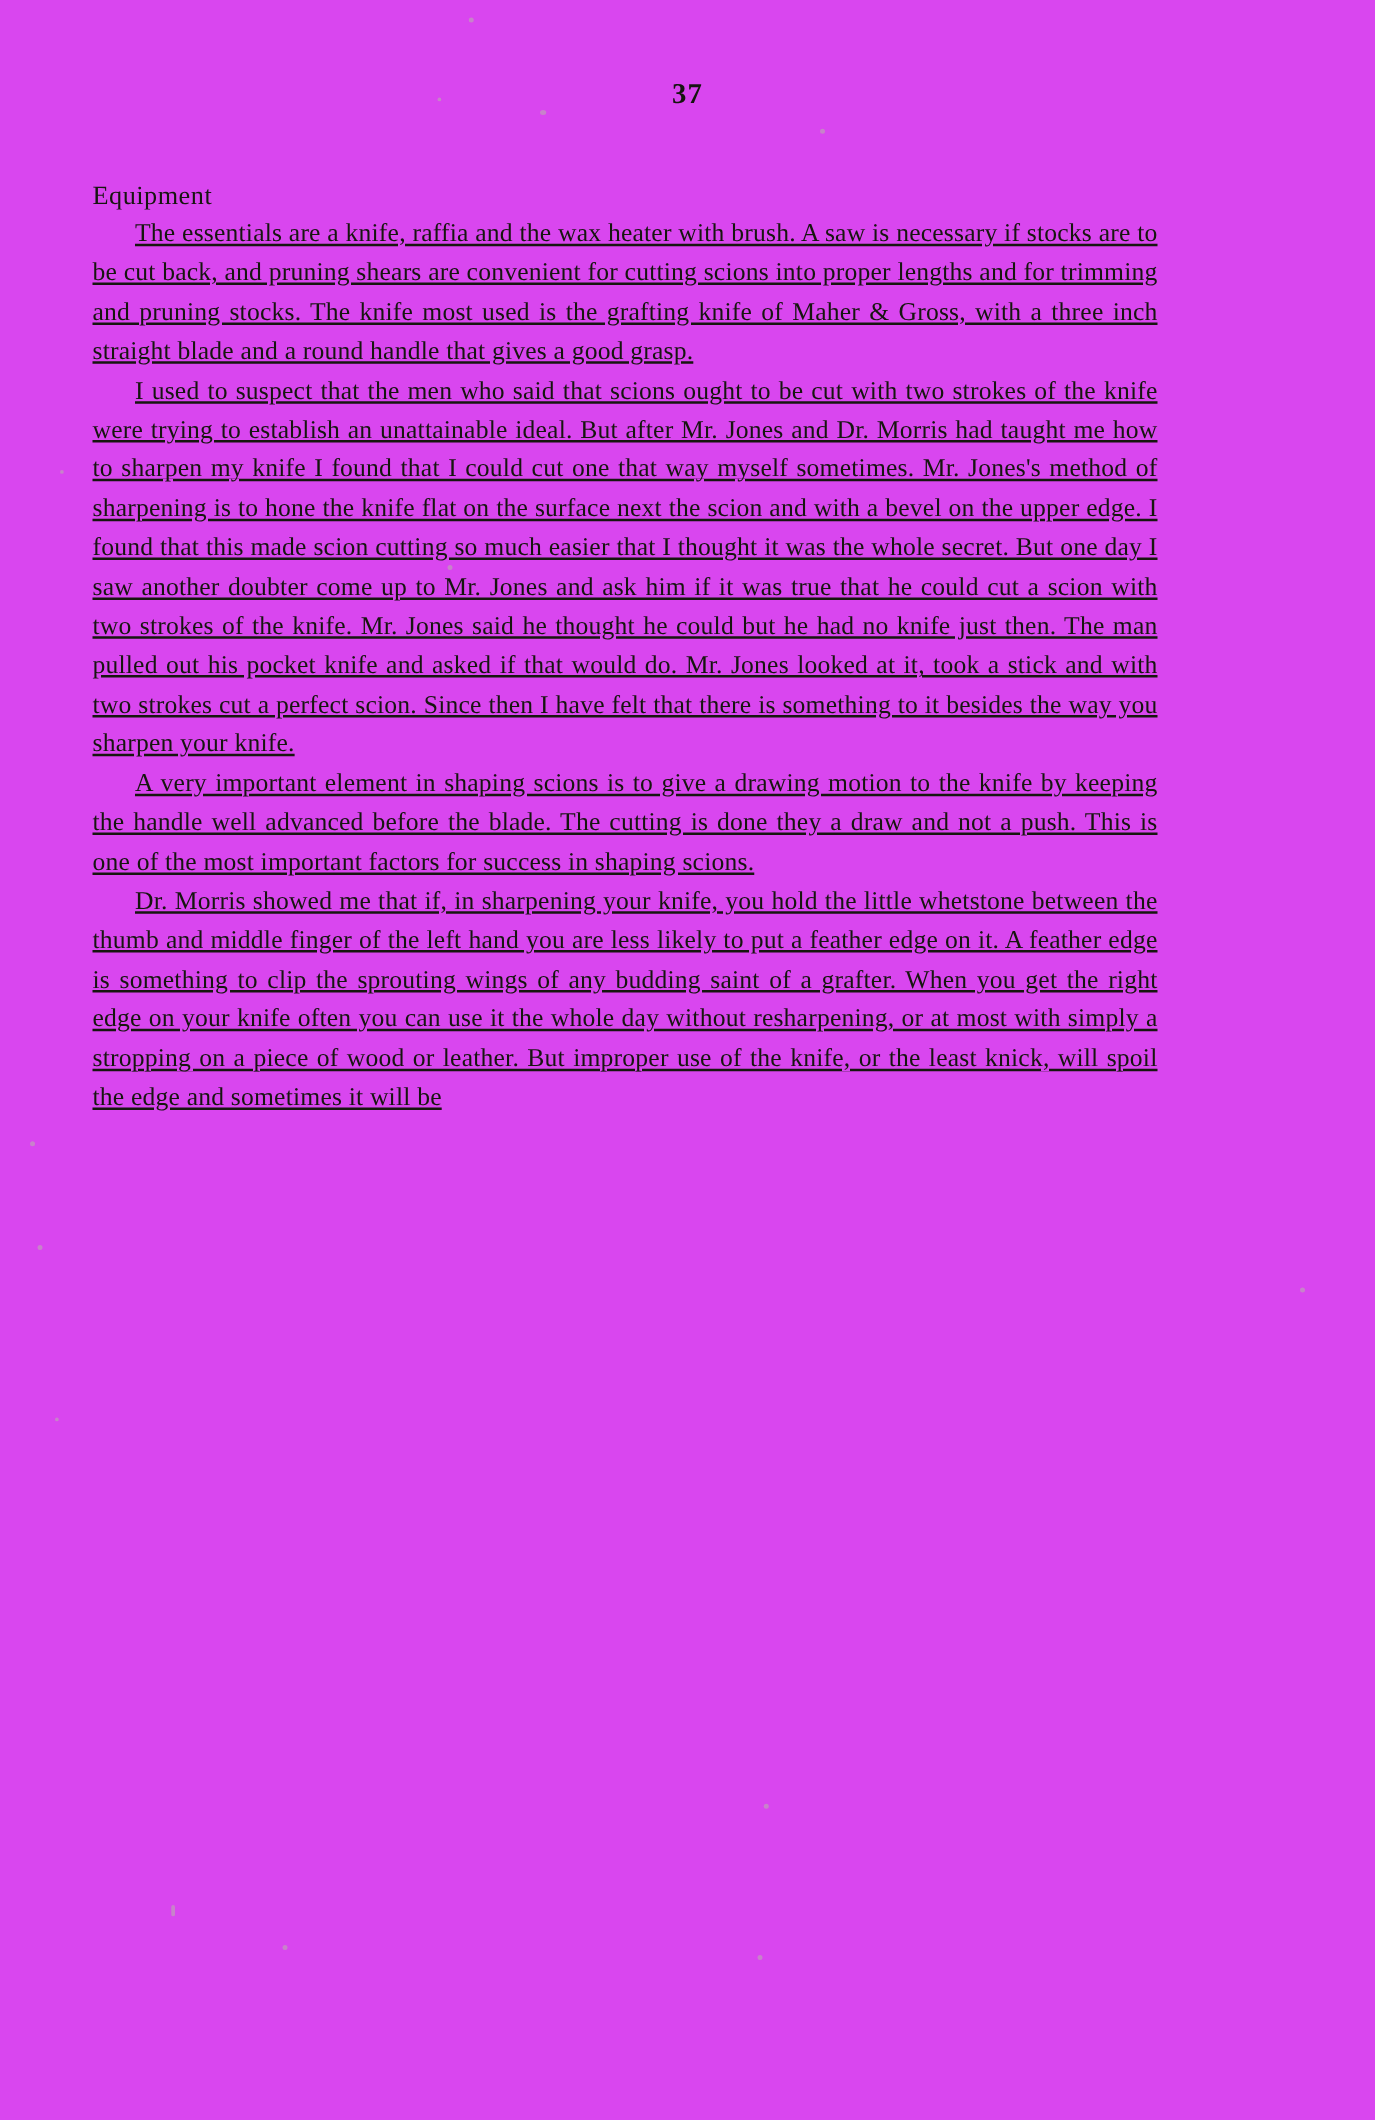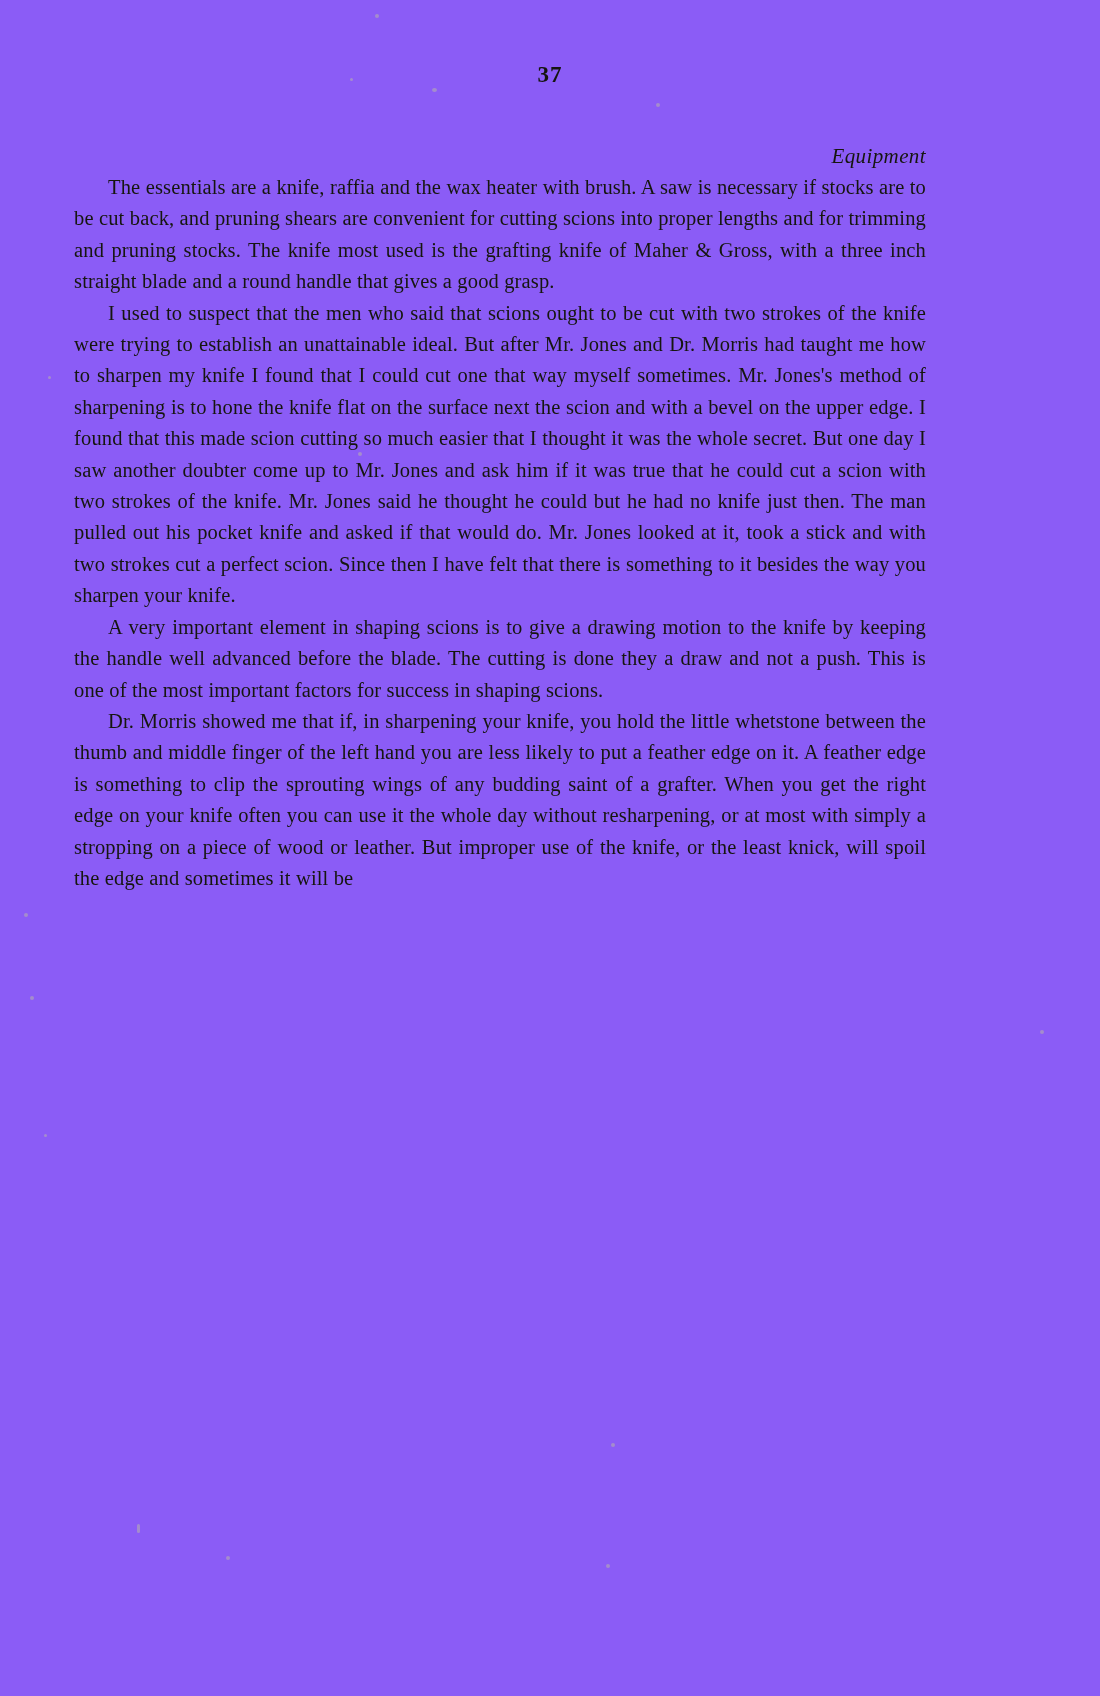--- a/index.html
+++ b/index.html
@@ -13,21 +13,21 @@
     position: relative;
     font-family: "Liberation Serif", serif;
     color: #1a1a1a;
   }
   .page {
     position: absolute;
     left: 0;
     top: 0;
     width: 1100px;
     height: 1696px;
-    background: #8b5cf6;
+    background: #d946ef;
     overflow: hidden;
   }
   
   .speckle {
     position: absolute;
     background: #b9b5ac;
     border-radius: 50%;
     opacity: .55;
   }
   .page-number {
@@ -54,25 +54,25 @@
     text-align: justify;
     text-justify: inter-word;
     color: #16160f;
     letter-spacing: .15px;
   }
   .para + .para {
     margin-top: 0px;
   }
   .indent {
     text-indent: 34px;
+    text-decoration: underline;
   }
   .section-heading {
-    font-style: italic;
     font-size: 21px;
-    text-align: right;
+    text-align: left;
     margin: 6px 0 3px 0;
     color: #16160f;
     letter-spacing: .4px;
   }
 </style>
 </head>
 <body>
 
 <div class="page">
 

